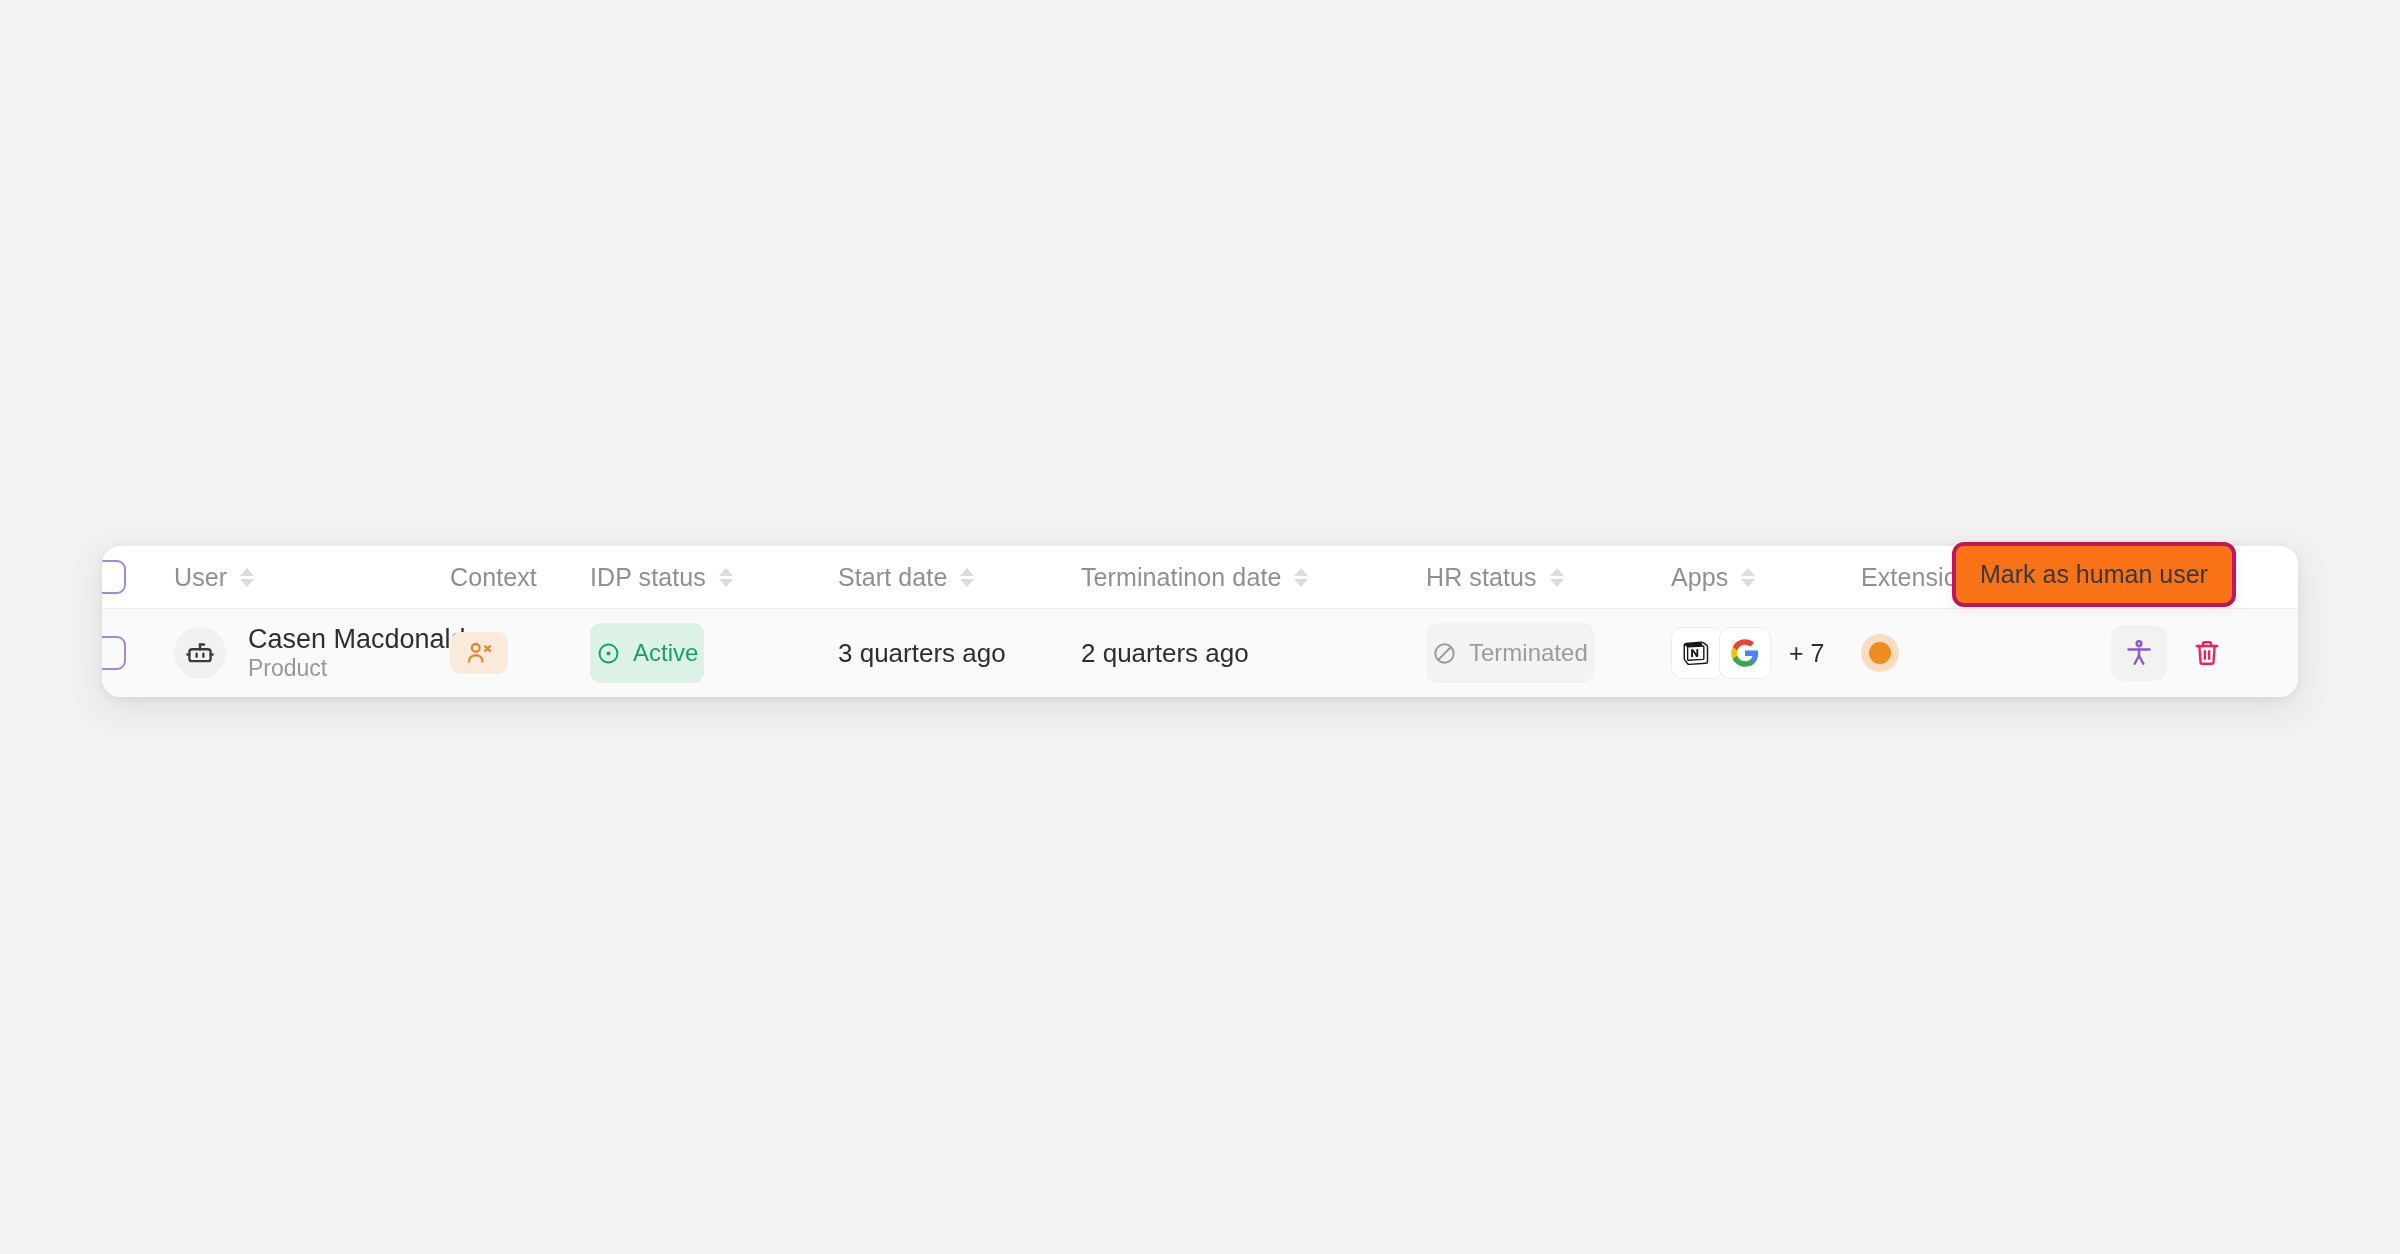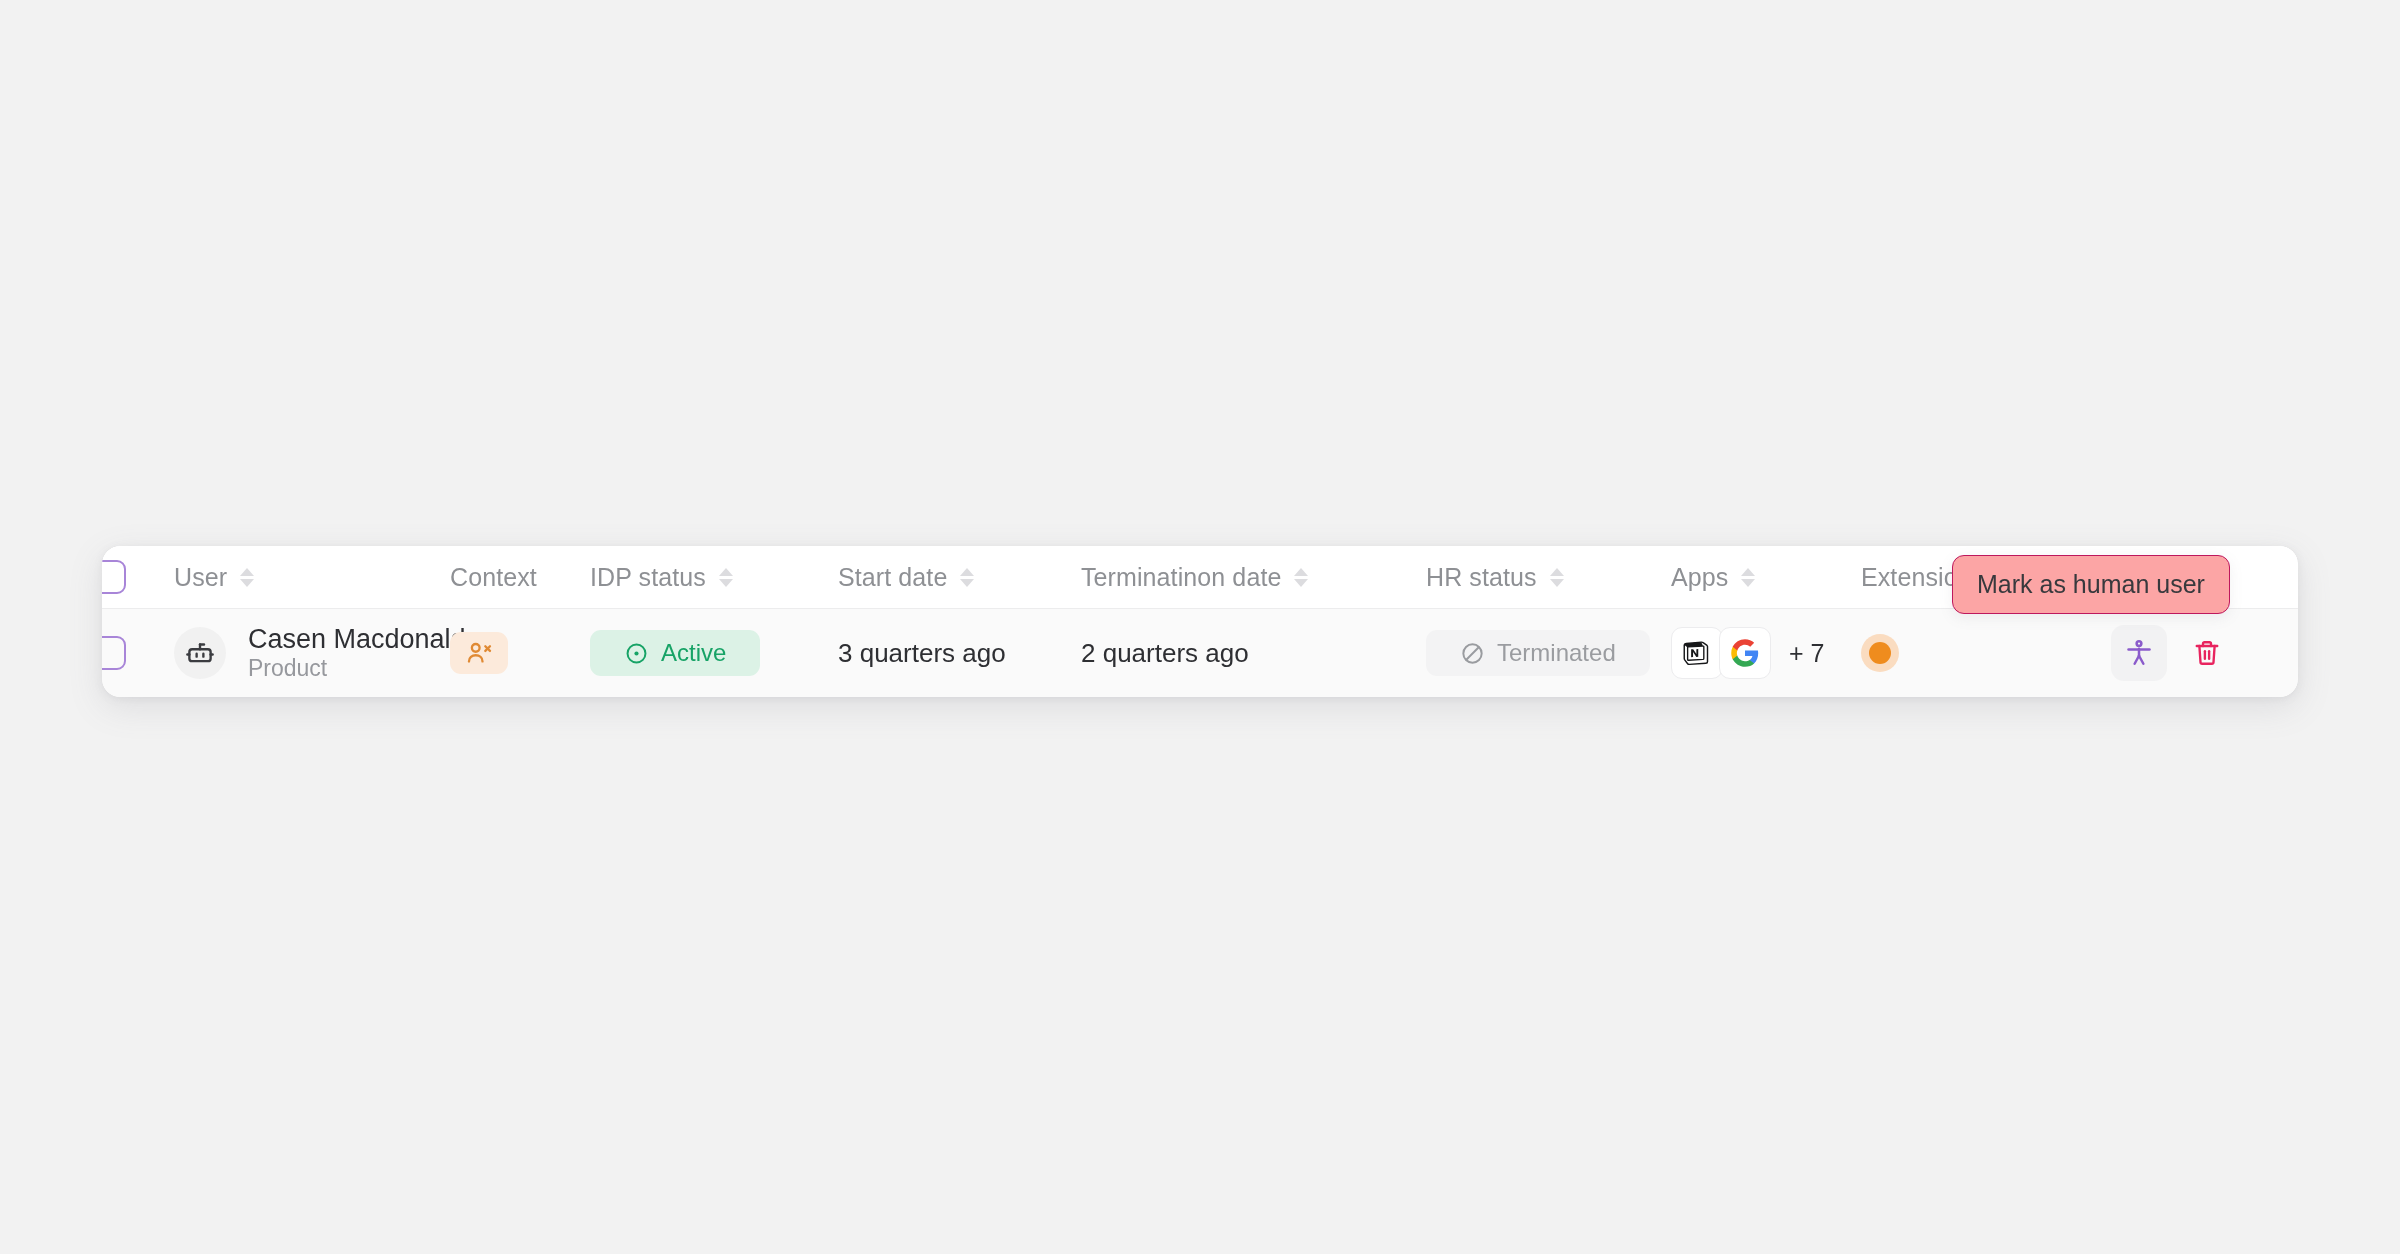--- a/index.html
+++ b/index.html
@@ -130,22 +130,22 @@
   .ctx-badge {
     width: 58px; height: 42px;
     border-radius: 11px;
     background: #fceadb;
     display: flex; align-items: center; justify-content: center;
   }
   .badge {
     display: inline-flex;
     align-items: center;
     gap: 12px;
-    height: 46px;
-    padding: 0 34px;
+    height: 60px;
+    padding: 0 6px;
     border-radius: 11px;
     font-size: 24px;
     white-space: nowrap;
     box-sizing: border-box;
   }
   .badge-active { background: #dcf2e6; color: #17a366; }
   .badge-term   { background: #f3f3f4; color: #9a9ca0; }
 
   .cell-text { font-size: 26px; color: #2e2f33; white-space: nowrap; }
 
@@ -184,23 +184,23 @@
     border-radius: 13px;
     display: flex; align-items: center; justify-content: center;
     background: transparent;
   }
   .act-btn.hovered { background: #f2f2f3; }
 
   
   .tooltip {
     position: absolute;
     left: 1952px;
-    top: 555px;
-    background: #fca5a5;
-    border: 1px solid #be185d;
+    top: 542px;
+    background: #f97316;
+    border: 4px solid #be185d;
     border-radius: 12px;
     padding: 14px 24px;
     font-size: 25px;
     color: #38393d;
     white-space: nowrap;
     box-shadow: 0 4px 14px rgba(120,120,130,0.10);
     z-index: 50;
   }
 </style>
 </head>

